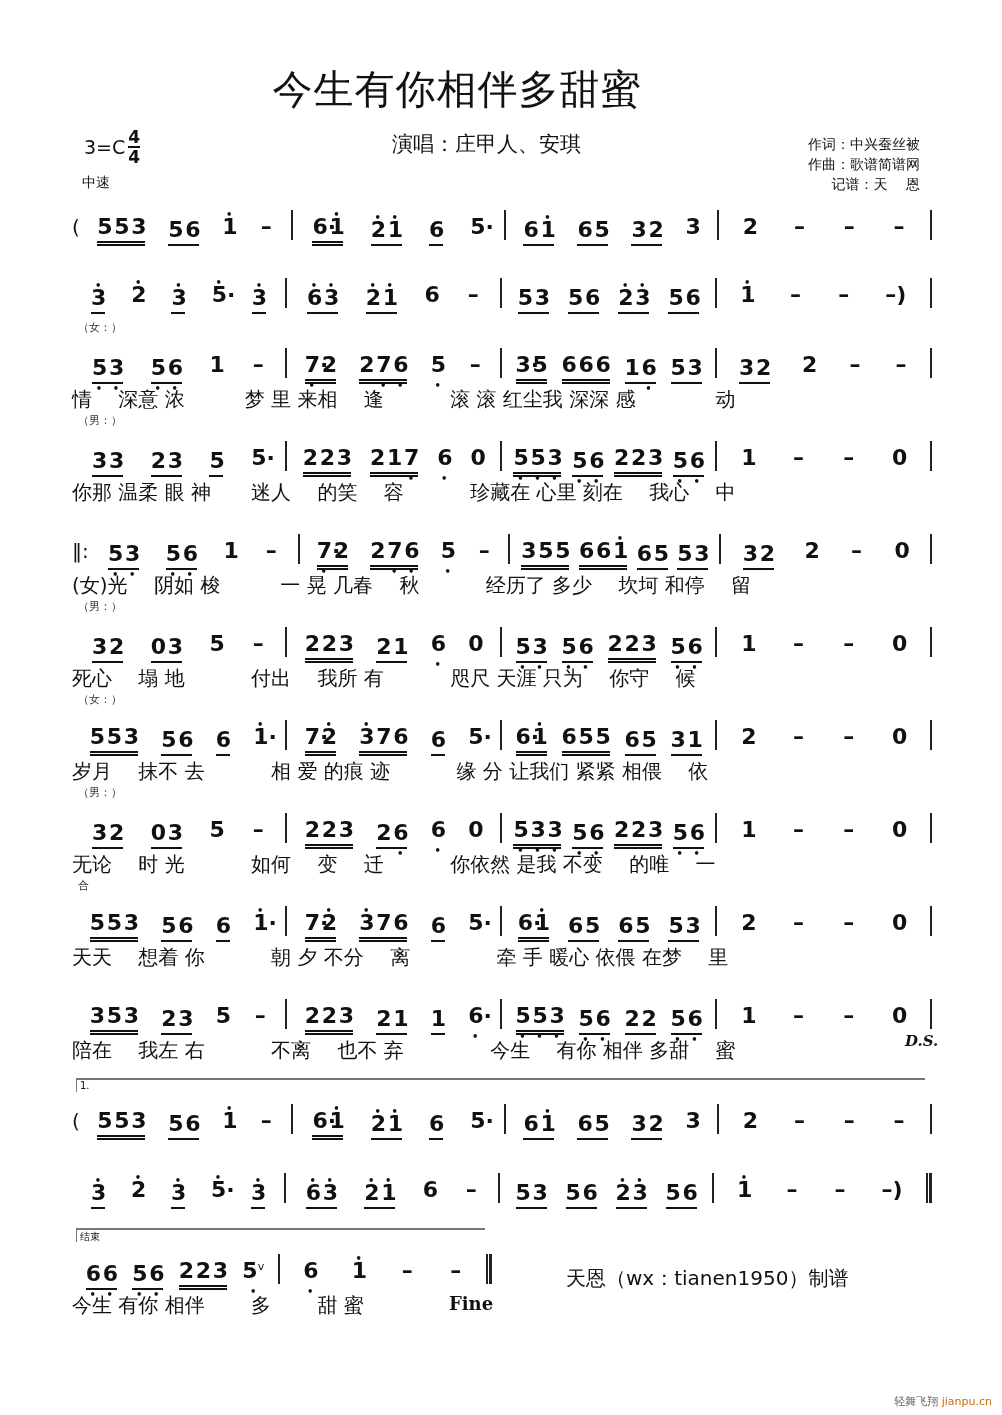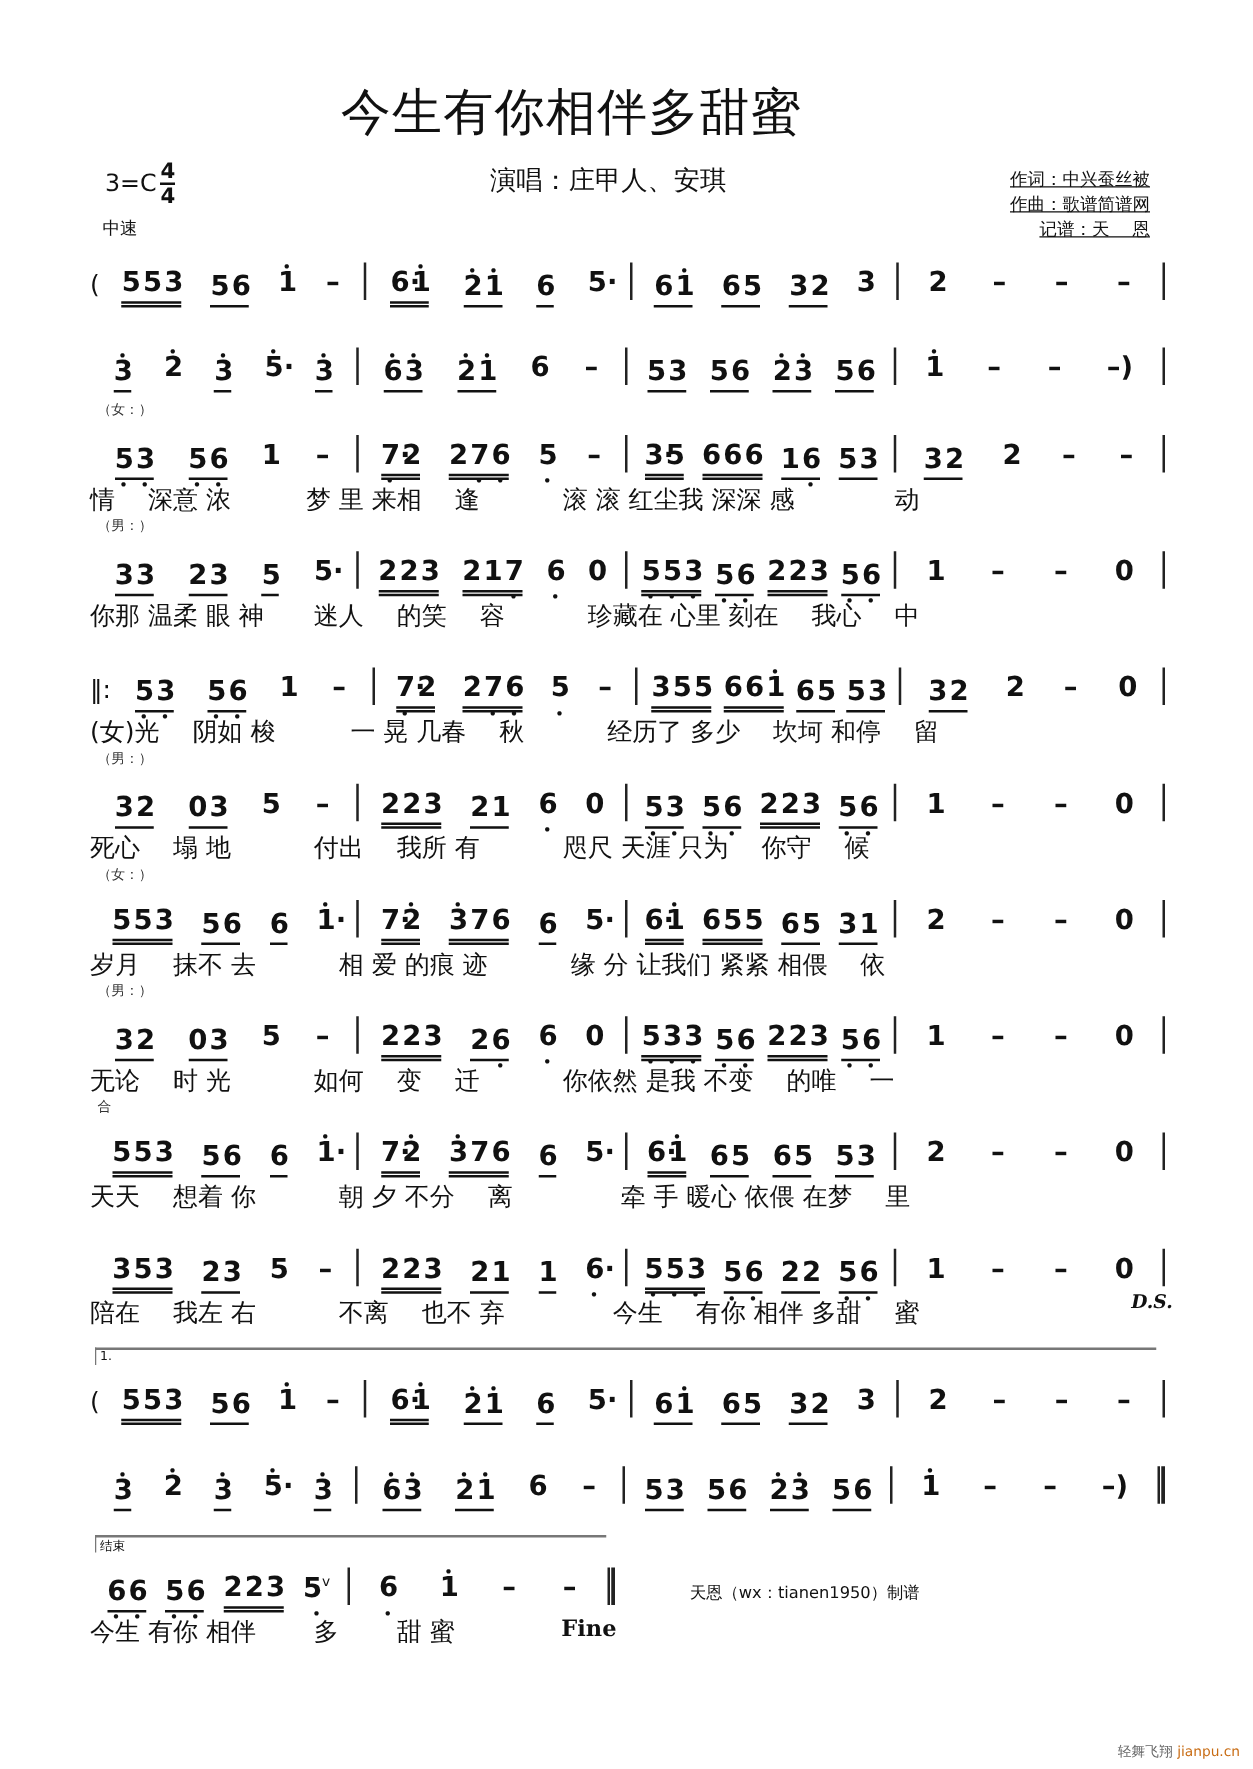--- a/index.html
+++ b/index.html
@@ -7,41 +7,41 @@
          font-family: "DejaVu Sans", "Liberation Sans", sans-serif; color: #111; }
   .title { position: absolute; left: 0; width: 824px; top: 62px; text-align: center;
            font-size: 40px; font-weight: normal; letter-spacing: 1px; color: #111; margin-left: 45px; }
   .key { position: absolute; left: 84px; top: 128px; font-size: 19px; display: flex; align-items: center; }
   .timesig { display: inline-flex; flex-direction: column; align-items: center; margin-left: 3px;
              font-size: 17px; font-weight: bold; line-height: 18px; }
   .timesig .bar { width: 12px; height: 1.5px; background: #111; }
   .tempo { position: absolute; left: 82px; top: 174px; font-size: 14px; }
   .singer { position: absolute; left: 392px; top: 130px; font-size: 21px; }
   .credits { position: absolute; right: 82px; top: 134px; font-size: 14px; text-align: right; line-height: 20px; }
-  .credits div { white-space: pre; text-decoration: underline; }
+  .credits div { white-space: pre; }
 
   .row { position: absolute; left: 72px; width: 860px; height: 46px; display: flex; align-items: flex-end; }
   .measure { flex: 1; display: flex; align-items: flex-end; justify-content: space-around; padding: 0 6px; height: 46px; position: relative; }
   .barline { width: 2px; height: 30px; background: #222; margin-bottom: 6px; flex: none; }
   .barline.double { width: 6px; background: none; border-left: 2px solid #222; border-right: 3px solid #222; box-sizing: border-box; }
   .grp { display: inline-flex; flex-direction: column; align-items: stretch; position: relative; }
   .grp .notes { display: flex; gap: 3px; }
   .ul { height: 2px; background: #111; margin-top: 1px; }
   .n { font-size: 22px; font-weight: bold; width: 14px; text-align: center; position: relative; line-height: 26px; }
   .n .hi { position: absolute; left: 50%; top: -3px; transform: translateX(-50%); font-size: 10px; line-height: 8px; }
   .n .lo { position: absolute; left: 50%; bottom: -12px; transform: translateX(-50%); font-size: 10px; line-height: 8px; }
   .dash { font-size: 22px; font-weight: bold; width: 14px; text-align: center; line-height: 26px; margin-bottom: 6px; }
   .paren { font-size: 20px; line-height: 26px; margin-bottom: 6px; }
   .lyr { position: absolute; left: 72px; font-size: 20px; white-space: pre; letter-spacing: 0px; }
   .role { position: absolute; left: 78px; font-size: 11px; color: #333; }
   .ds { position: absolute; left: 905px; top: 1032px; font-family: "DejaVu Serif", serif; font-weight: bold; font-style: italic; font-size: 15px; }
   .fine { position: absolute; left: 449px; top: 1293px; font-family: "DejaVu Serif", serif; font-weight: bold; font-size: 18px; }
   .volta { position: absolute; border-top: 2px solid #777; border-left: 1px solid #777; height: 12px; }
   .volta span { position: absolute; left: 3px; top: 0px; font-size: 10px; }
-  .footer { position: absolute; left: 552px; top: 1265px; font-size: 13px; }
+  .footer { position: absolute; left: 566px; top: 1265px; font-size: 20px; }
   .watermark { position: absolute; right: 10px; bottom: 6px; font-size: 11px; color: #666; }
   .watermark .url { color: #c86b12; }
 </style>
 </head>
 <body>
 
 <div class="title">今生有你相伴多甜蜜</div>
 <div class="key">
   <span>3=C</span>
   <span class="timesig">

